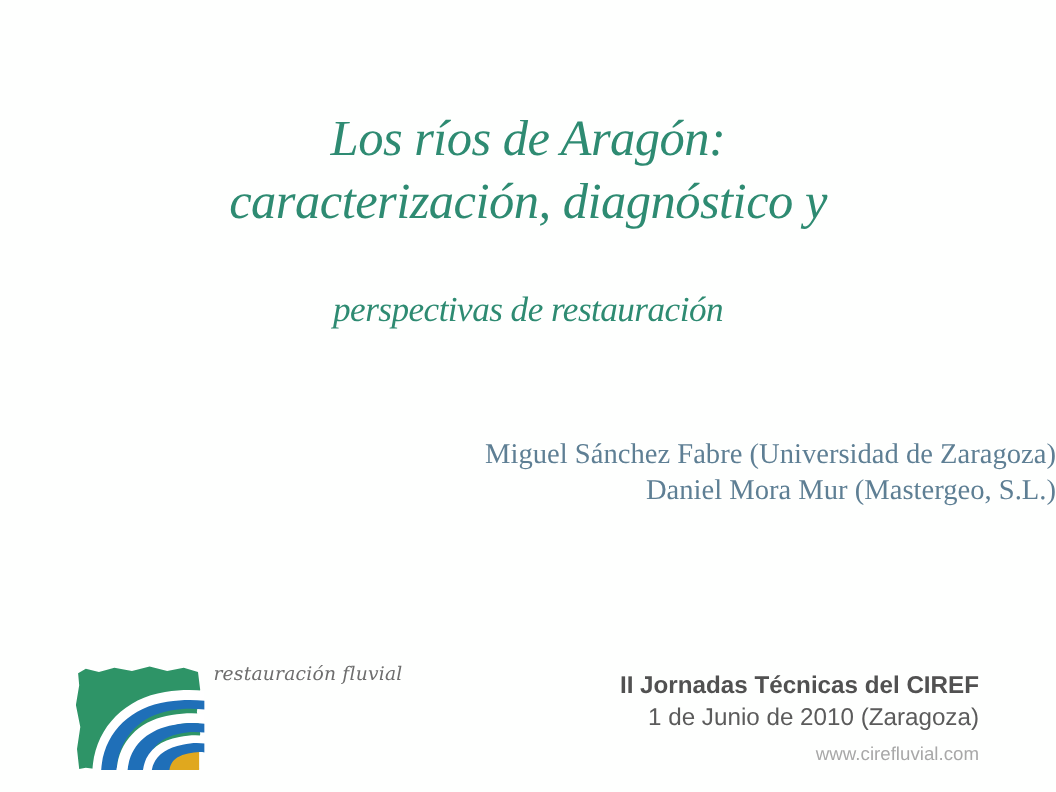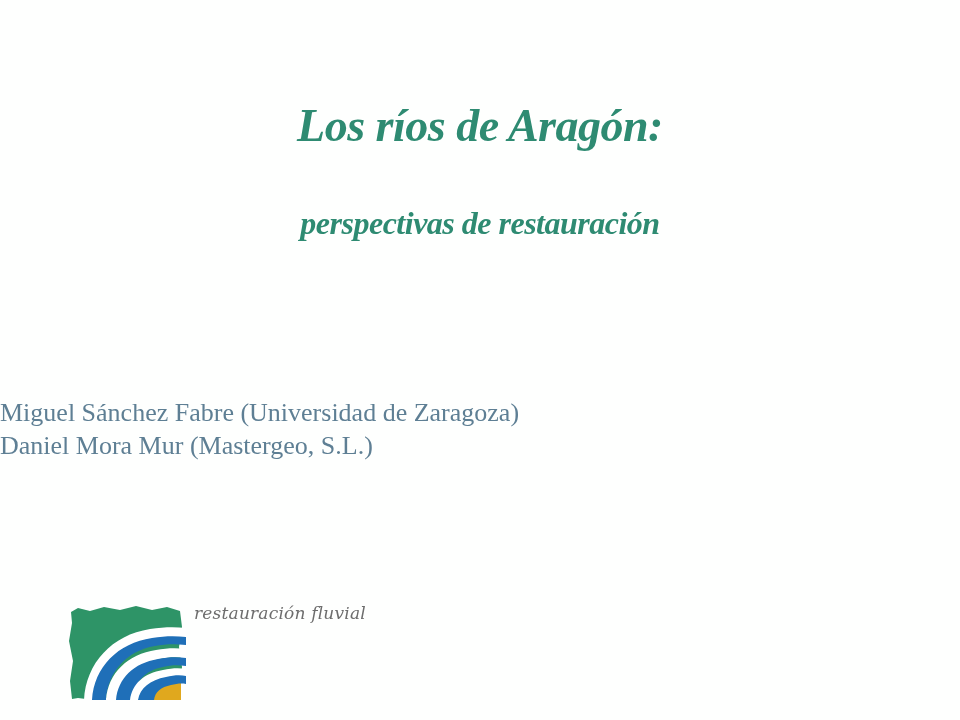--- a/index.html
+++ b/index.html
@@ -19,21 +19,21 @@
   
   #title-block {
     position: absolute;
     left: 0;
     top: 98px;
     width: 960px;
     text-align: center;
   }
   .title-line {
     font-family: "Liberation Serif", "DejaVu Serif", serif;
-    font-weight: bold;
+    font-weight: normal;
     font-style: italic;
     color: #2e8b72;
     letter-spacing: -0.5px;
     white-space: nowrap;
   }
   #title-line-1 {
     font-size: 46px;
     line-height: 56px;
   }
   #title-line-2 {
@@ -45,21 +45,21 @@
     line-height: 58px;
     margin-top: 40px;
   }
 
   
   #authors-block {
     position: absolute;
     left: 0;
     top: 396px;
     width: 960px;
-    text-align: left;
+    text-align: right;
   }
   .author-line {
     font-family: "Liberation Serif", "DejaVu Serif", serif;
     font-weight: normal;
     font-style: normal;
     color: #5e7f94;
     font-size: 26px;
     line-height: 33px;
     white-space: nowrap;
   }
@@ -139,20 +139,21 @@
     margin-top: 6px;
   }
 </style>
 </head>
 <body>
 
 <div id="slide">
 
   <div id="title-block">
     <div class="title-line" id="title-line-1">Los ríos de Aragón:</div>
+    <div class="title-line" id="title-line-2">caracterización, diagnóstico y</div>
     <div class="title-line" id="title-line-3">perspectivas de restauración</div>
   </div>
 
   <div id="authors-block">
     <div class="author-line">Miguel Sánchez Fabre (Universidad de Zaragoza)</div>
     <div class="author-line">Daniel Mora Mur (Mastergeo, S.L.)</div>
   </div>
 
   <div id="logo-block">
 
@@ -190,14 +191,19 @@
       <path d="M30,97 L16,97 C18,60 44,32 82,26 L84,37 C52,43 32,66 30,97 Z" fill="#ffffff" opacity="0"></path>
     </svg>
 
     <div id="logo-wordmark">
       <div id="logo-tagline">
         <div>restauración fluvial</div>
       </div>
     </div>
   </div>
 
+  <div id="footer-block">
+    <div id="footer-event">II Jornadas Técnicas del CIREF</div>
+    <div id="footer-date">1 de Junio de 2010 (Zaragoza)</div>
+    <div id="footer-url">www.cirefluvial.com</div>
+  </div>
 
 </div>
 
 </body></html>

